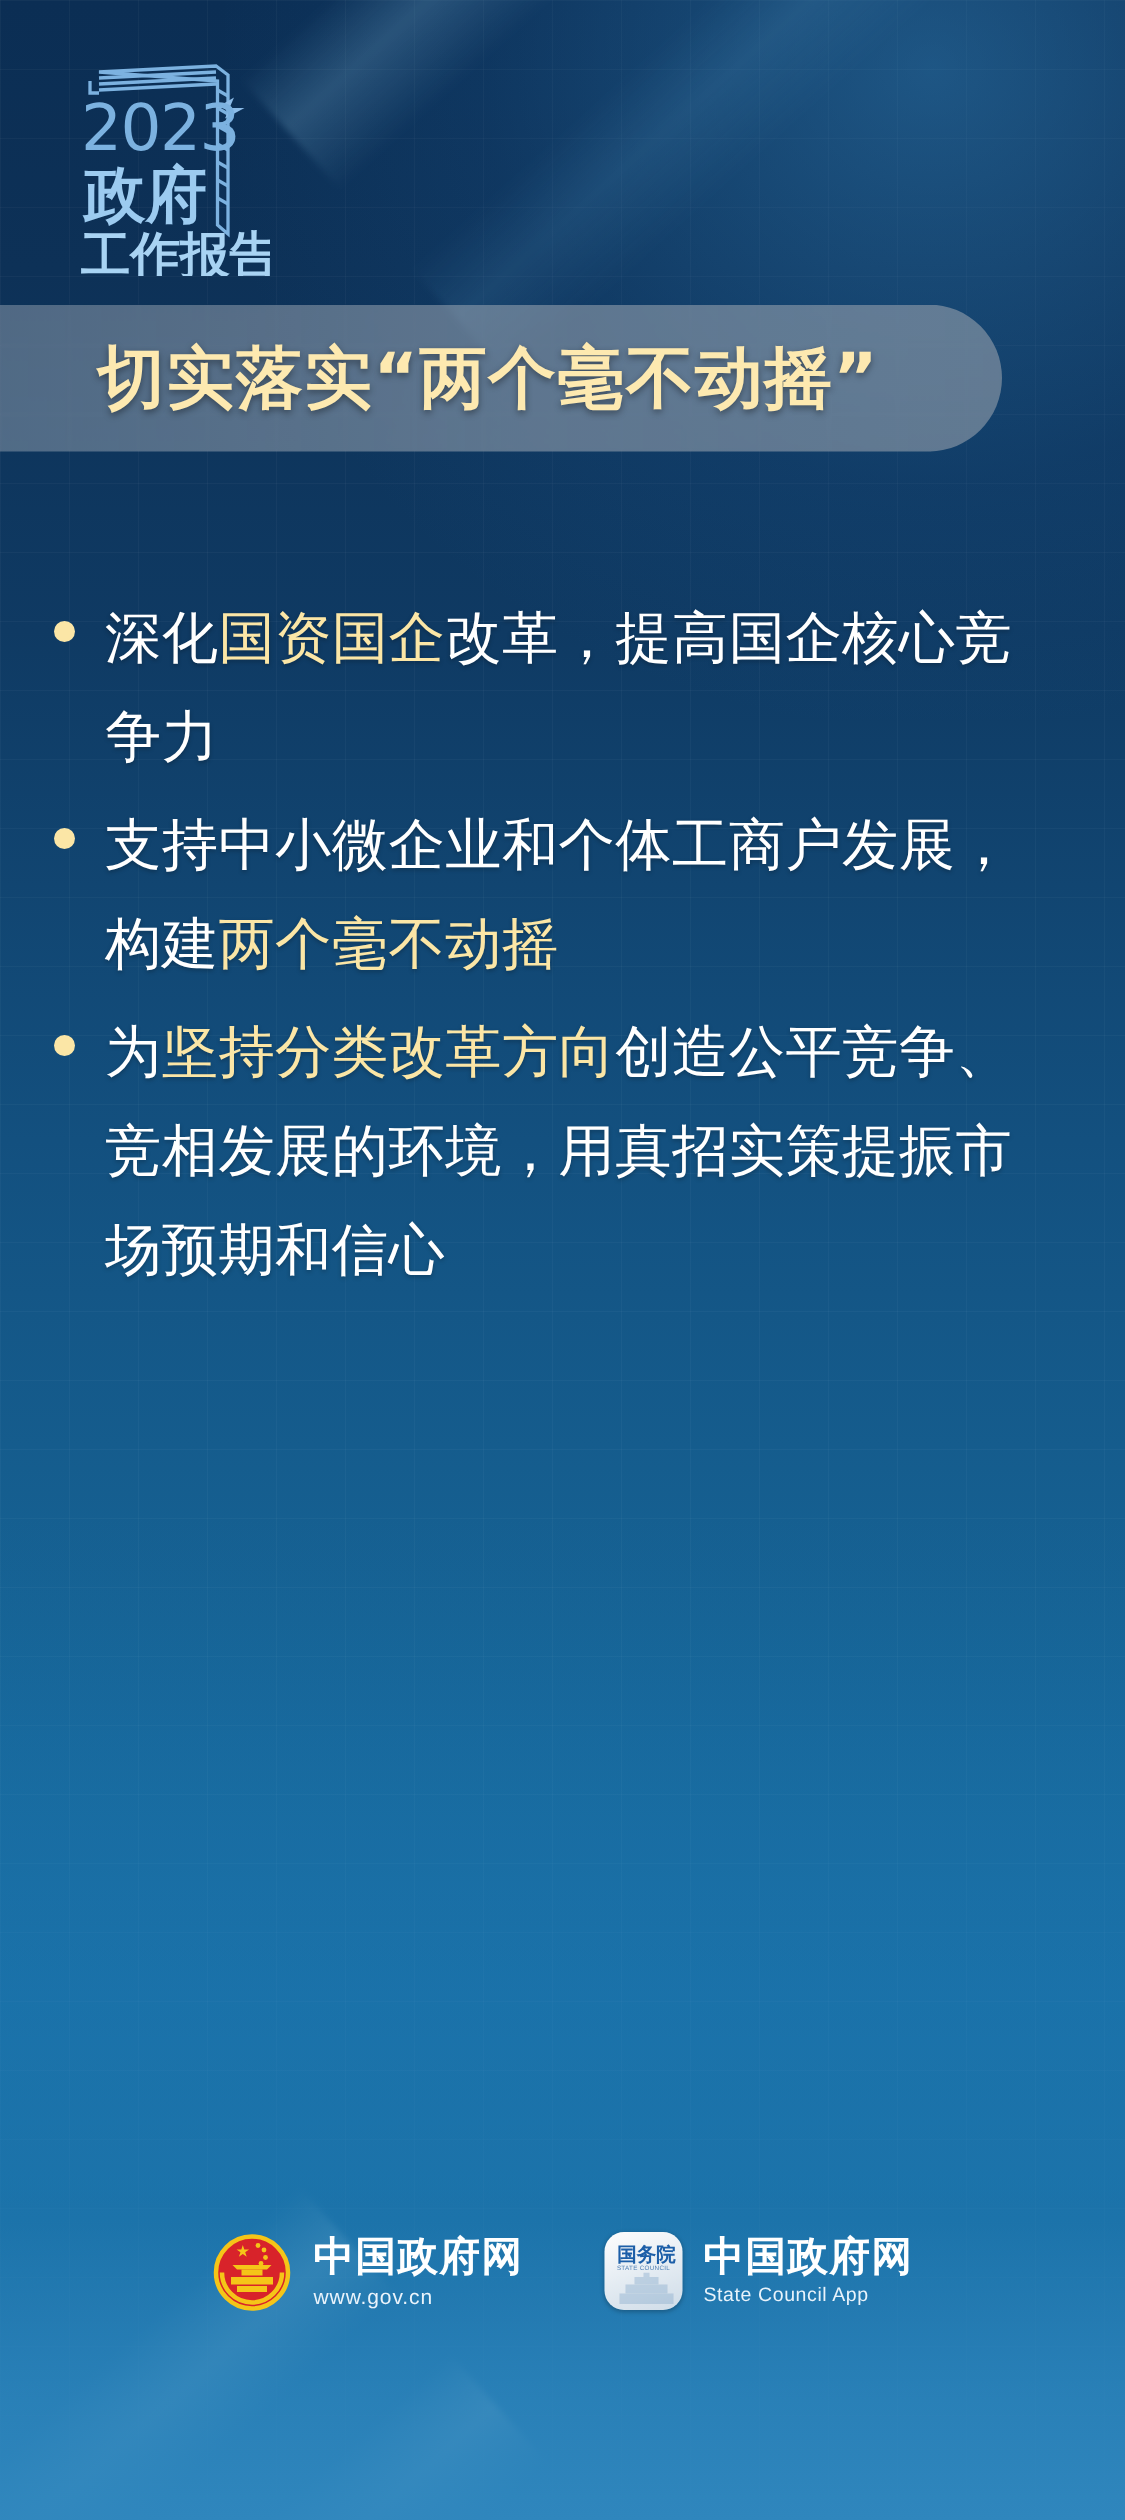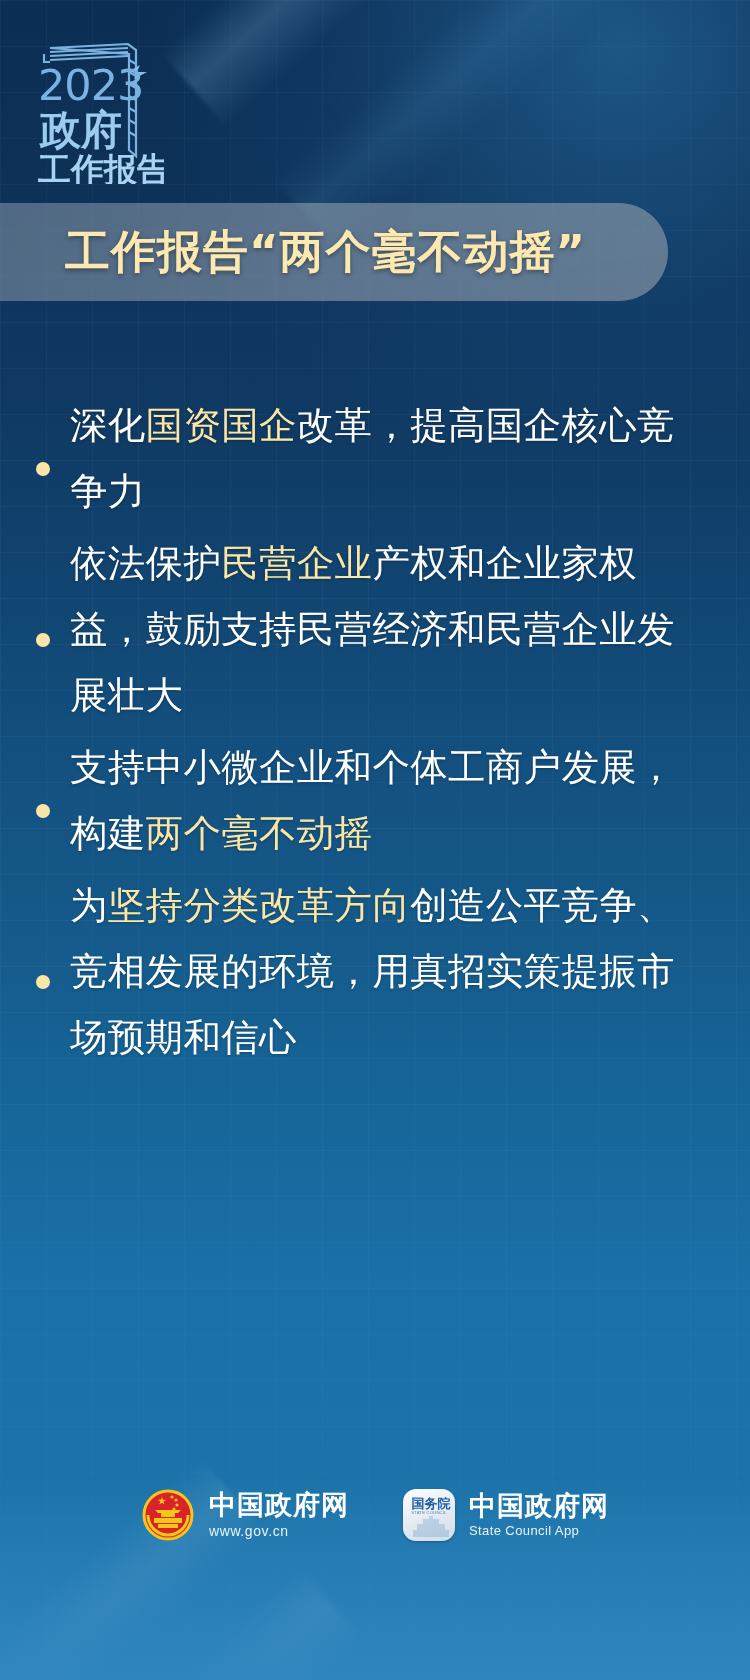--- a/index.html
+++ b/index.html
@@ -112,21 +112,21 @@
         rgba(255,255,255,0.00) 572px,
         rgba(255,255,255,0.00) 650px,
         rgba(200,240,255,0.14) 700px,
         rgba(255,255,255,0.00) 756px);
     filter:blur(2px);
   }
 
   
   .logo {
     position:absolute;
-    left:32px; top:38px;
+    left:48px; top:38px;
     width:132px; height:146px;
   }
   .logo svg { display:block; }
 
   
   .title-banner {
     position:absolute;
     left:-60px; top:203px;
     width:728px; height:98px;
     background:linear-gradient(90deg, rgba(168,178,190,0.42) 0%, rgba(158,168,180,0.55) 55%, rgba(150,160,172,0.60) 100%);
@@ -147,21 +147,21 @@
   }
 
   
   .bullet-list {
     position:absolute;
     left:36px; top:392px;
     width:672px;
   }
   .bullet-item {
     display:flex;
-    align-items:center;
+    align-items:flex-start;
     margin-bottom:6px;
   }
   .bullet-dot {
     flex:0 0 auto;
     width:14px; height:14px;
     border-radius:50%;
     background:#fbe6a6;
     margin-top:22px;
     margin-right:20px;
   }
@@ -176,21 +176,21 @@
   }
   .hl { color:#fbe6a6; }
 
   
   .footer {
     position:absolute;
     left:0; right:0;
     top:1488px;
     display:flex;
     justify-content:center;
-    align-items:center;
+    align-items:flex-start;
     gap:54px;
   }
   .foot-block { display:flex; align-items:center; gap:14px; }
 
   .emblem { width:54px; height:54px; }
   .foot-label-cn {
     font-family:"DejaVu Sans","Liberation Sans",sans-serif;
     font-size:27px;
     font-weight:bold;
     color:#ffffff;
@@ -268,31 +268,27 @@
       <g fill="#8cbce8">
         <path d="M96 34 l12 -7 l-3 7 l10 0 l-13 7 l3 -7 z"></path>
       </g>
       <text x="6" y="62" font-family="DejaVu Sans, Liberation Sans, sans-serif" font-size="43" font-weight="normal" fill="#7cb2e0" letter-spacing="-1">2023</text>
       <text x="8" y="106" font-family="DejaVu Sans, Liberation Sans, sans-serif" font-size="41" font-weight="bold" fill="#9ccbf0">政府</text>
       <text x="6" y="143" font-family="DejaVu Sans, Liberation Sans, sans-serif" font-size="33" font-weight="bold" fill="#a8d3f3">工作报告</text>
     </svg>
   </div>
 
   <div class="title-banner">
-    <span class="title-text">工作报告“两个毫不动摇”</span>
+    <span class="title-text">切实落实“两个毫不动摇”</span>
   </div>
 
   <div class="bullet-list" id="bullet-list">
       <div class="bullet-item">
         <span class="bullet-dot"></span>
         <div class="bullet-text"><span>深化</span><span class="hl">国资国企</span><span>改革，提高国企核心竞争力</span></div>
-      </div>
-      <div class="bullet-item">
-        <span class="bullet-dot"></span>
-        <div class="bullet-text"><span>依法保护</span><span class="hl">民营企业</span><span>产权和企业家权益，鼓励支持民营经济和民营企业发展壮大</span></div>
       </div>
       <div class="bullet-item">
         <span class="bullet-dot"></span>
         <div class="bullet-text"><span>支持中小微企业和个体工商户发展，构建</span><span class="hl">两个毫不动摇</span></div>
       </div>
       <div class="bullet-item">
         <span class="bullet-dot"></span>
         <div class="bullet-text"><span>为</span><span class="hl">坚持分类改革方向</span><span>创造公平竞争、竞相发展的环境，用真招实策提振市场预期和信心</span></div>
       </div>
     </div>

